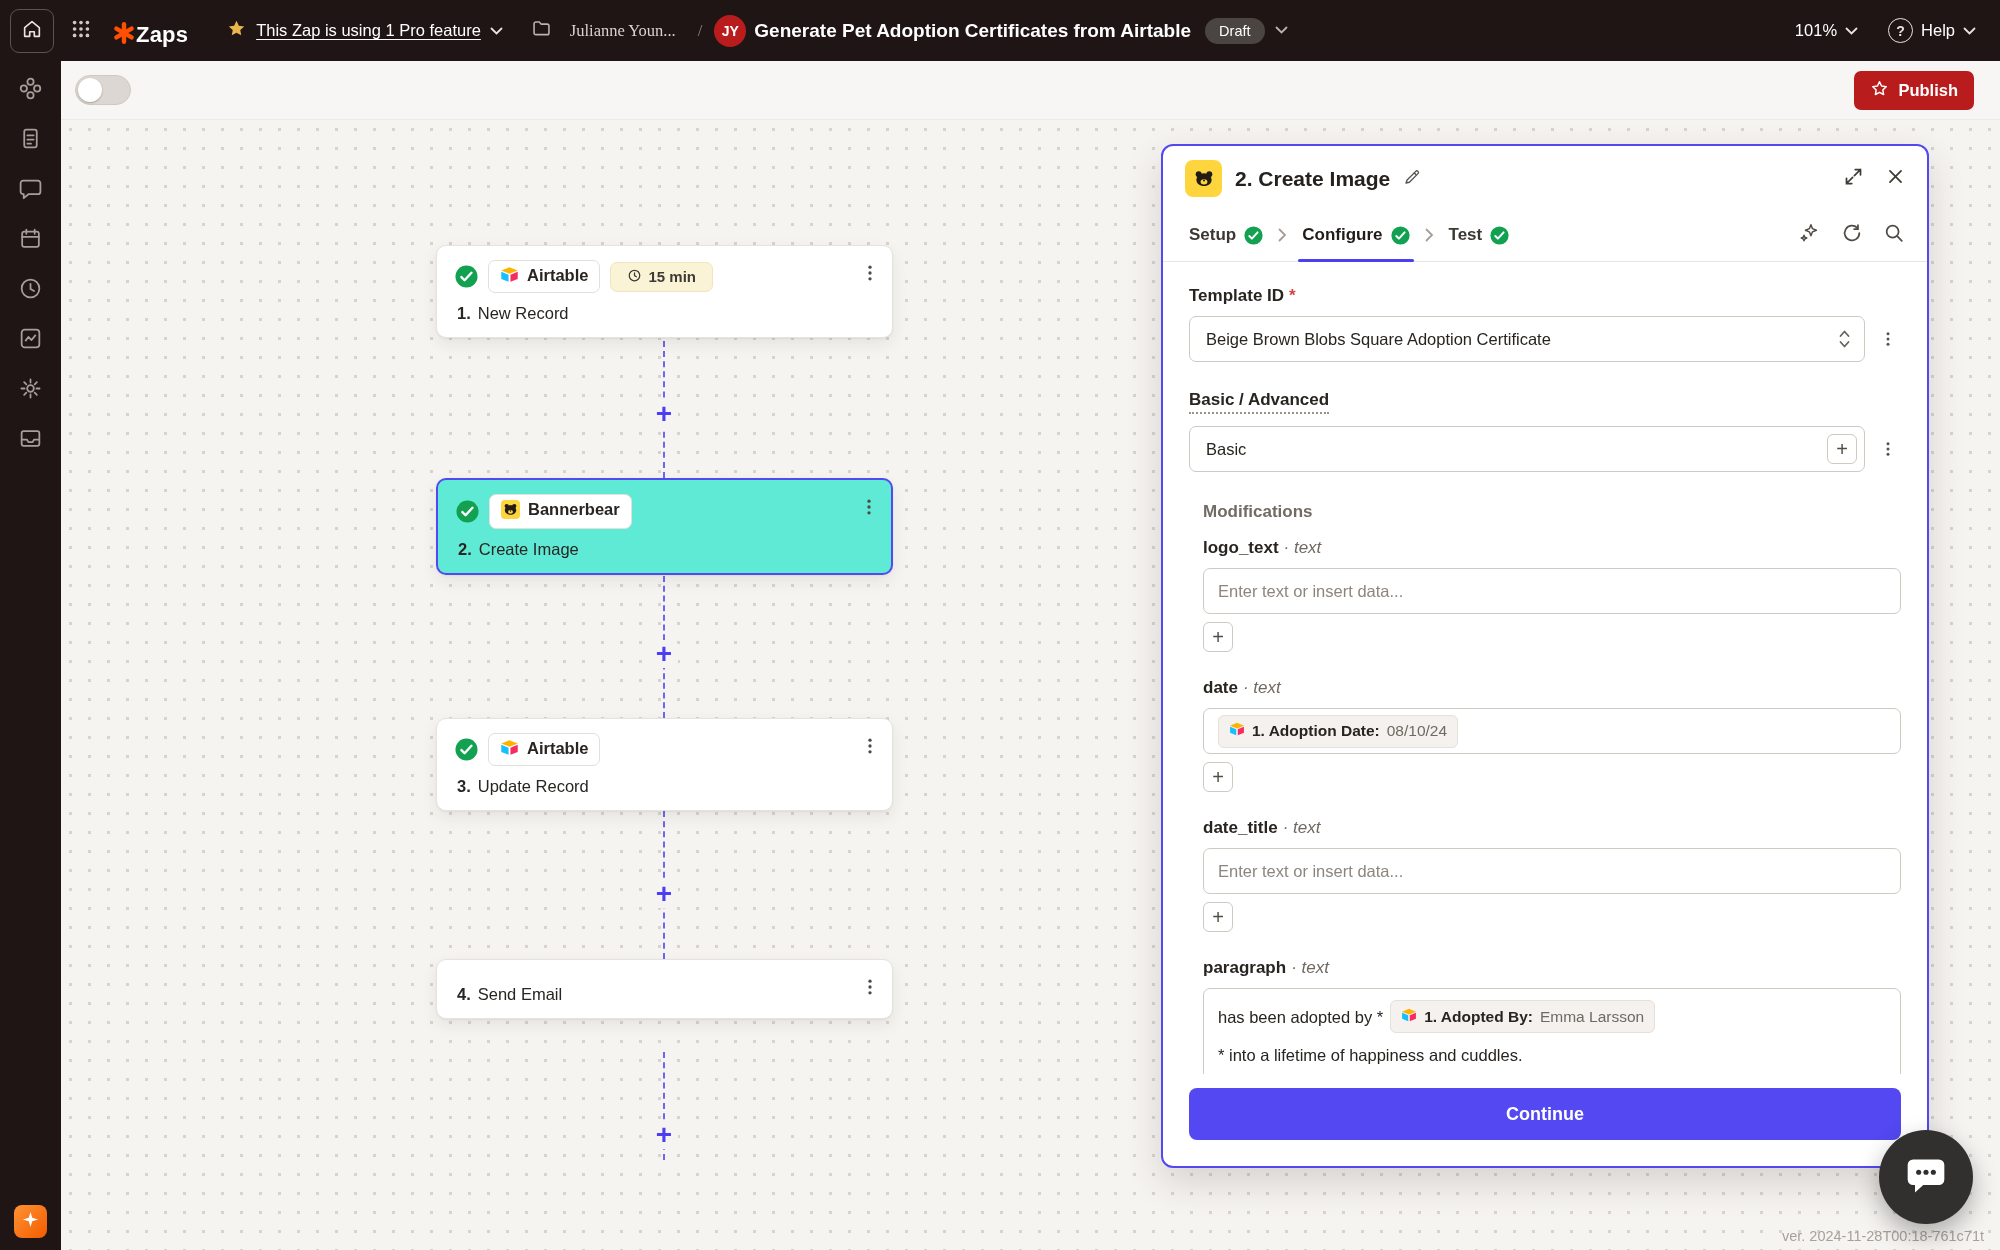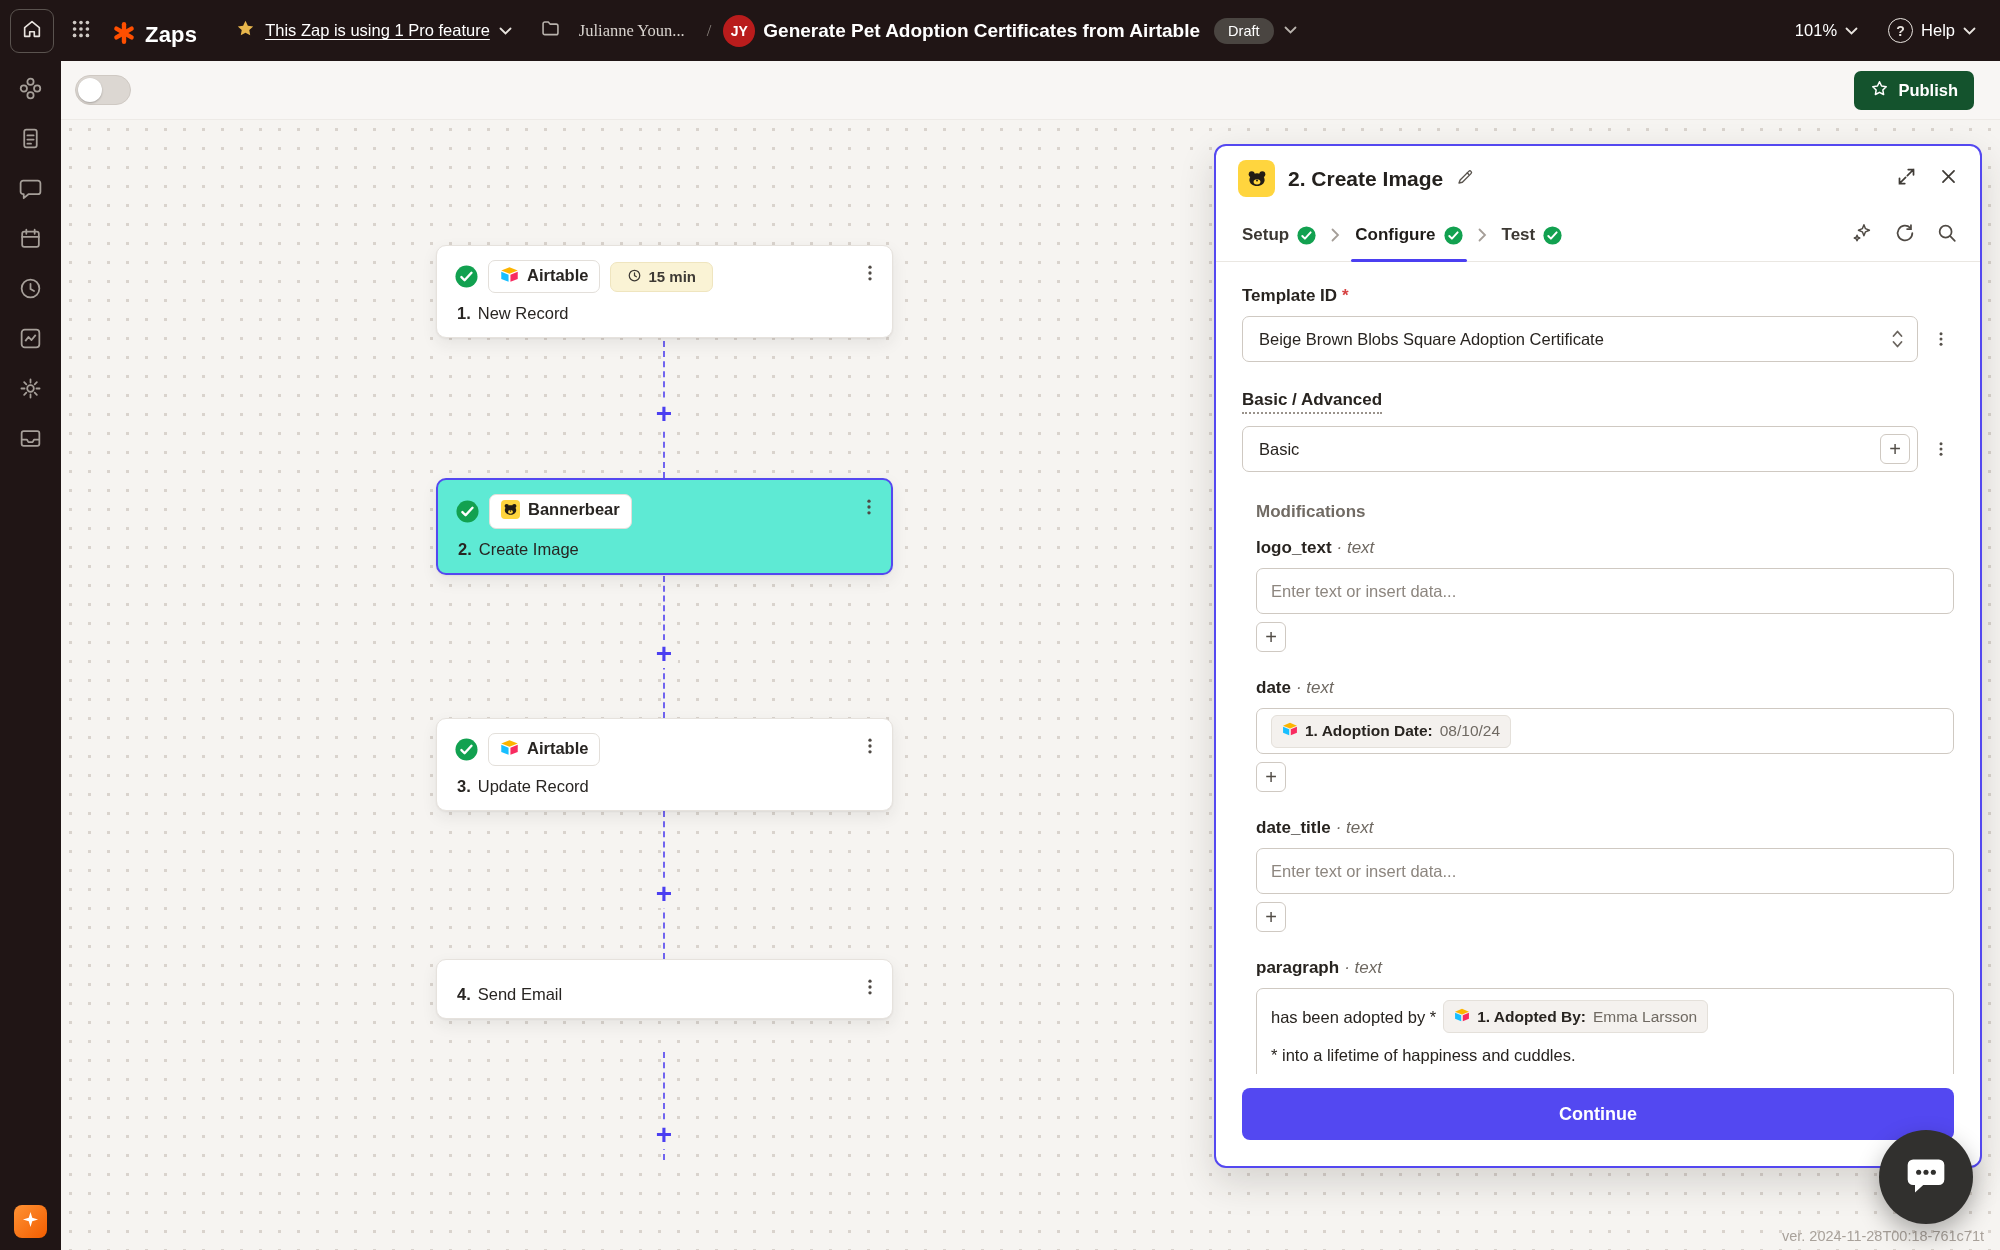--- a/index.html
+++ b/index.html
@@ -6,21 +6,21 @@
   body{width:2000px;height:1250px;position:relative;overflow:hidden;background:#201515;
        font-family:"Liberation Sans","DejaVu Sans",sans-serif;color:#282420;}
   .clickable{cursor:pointer;}
 
   
   .topbar{position:absolute;top:0;left:0;right:0;height:61px;background:#201515;display:flex;
           align-items:center;color:#fff;z-index:30;}
   .home-btn{width:42px;height:42px;margin:0 16px 0 10px;border:1.5px solid #5a534f;border-radius:9px;
             display:flex;align-items:center;justify-content:center;flex:none;}
   .grid-btn{margin-right:20px;display:flex;}
-  .brand{display:flex;align-items:center;gap:9px;margin-right:38px;margin-top:8px;}
+  .brand{display:flex;align-items:center;gap:0;margin-right:38px;margin-top:8px;}
   .brand-name{font-size:22px;font-weight:700;letter-spacing:.2px;}
   .pro{display:flex;align-items:center;gap:9px;margin-right:28px;}
   .pro-label{font-size:16.5px;text-decoration:underline;text-underline-offset:3px;}
   .crumb{display:flex;align-items:center;gap:18px;color:#d8d3ce;font-size:16.5px;font-family:Liberation Serif, serif;}
   .crumb-sep{color:#8d8680;margin:0 4px;}
   .avatar{width:32px;height:32px;border-radius:50%;background:#b91c1c;color:#fff;font-size:14px;
           font-weight:700;display:flex;align-items:center;justify-content:center;margin:4px 8px;flex:none;}
   .zap-title{font-size:19px;font-weight:600;color:#fff;margin-right:14px;white-space:nowrap;}
   .draft{background:#4a4541;color:#fff;font-size:14.5px;padding:5px 14px;border-radius:20px;}
   .draft-chevron{margin-left:10px;display:flex;}
@@ -40,21 +40,21 @@
   .canvas{position:absolute;top:61px;left:61px;right:0;bottom:0;background:#f6f4f1;z-index:0;}
   .canvas-toolbar{position:absolute;top:0;left:0;right:0;height:59px;background:#f8f6f4;
                   border-bottom:1px solid #edeae6;display:flex;align-items:center;justify-content:space-between;
                   padding:0 26px 0 14px;box-sizing:border-box;}
   .dots{position:absolute;top:59px;left:0;right:0;bottom:0;
         background-image:radial-gradient(#d9d3cd 1.6px, transparent 1.6px);background-size:19px 19px;}
   .toggle{width:56px;height:30px;border-radius:16px;background:#dcd7d2;border:1px solid #cfc9c3;
           position:relative;box-sizing:border-box;}
   .knob{position:absolute;left:2px;top:2px;width:24px;height:24px;border-radius:50%;background:#fff;
         box-shadow:0 1px 2px rgba(0,0,0,.25);}
-  .publish-btn{display:flex;align-items:center;gap:9px;background:#14532d;color:#fff;font-size:16.5px;
+  .publish-btn{display:flex;align-items:center;gap:9px;background:#b91c1c;color:#fff;font-size:16.5px;
                font-weight:600;padding:8px 16px;border-radius:7px;border:none;font-family:inherit;}
   .version{position:absolute;right:16px;bottom:6px;color:#a8a19a;font-size:14.5px;z-index:8;}
 
   
   .step-card{position:absolute;left:436px;width:457px;background:#fff;border:1px solid #e6e2dd;border-radius:10px;
              box-shadow:0 1px 2px rgba(44,38,33,.06),0 6px 16px rgba(44,38,33,.08);padding:14px 18px;
              box-sizing:border-box;z-index:5;}
   .step-card.selected{border:2px solid #5448f0;background:#5eead4;}
   .row1{display:flex;align-items:center;gap:10px;}
   .chip{display:flex;gap:8px;border:1px solid #e3dfda;background:#fff;border-radius:7px;padding:5px 11px;}
@@ -63,21 +63,21 @@
          padding:5px 16px;font-size:15px;font-weight:600;color:#3e3a35;}
   .row2{margin-top:11px;font-size:16.5px;color:#282522;display:flex;gap:7px;padding-left:2px;}
   .step-num{font-weight:700;}
   .card-kebab{position:absolute;right:12px;top:16px;display:flex;}
   .check{width:23px;height:23px;flex:none;display:flex;}
   .connector{position:absolute;left:663px;width:0;border-left:2.5px dashed #7064f0;z-index:1;}
   .plus-btn{position:absolute;left:650px;width:28px;height:28px;display:flex;align-items:center;justify-content:center;
             color:#4b3ff1;font-size:28px;font-weight:600;background:#f6f4f1;z-index:2;line-height:1;border-radius:6px;}
 
   
-  .panel{position:absolute;left:1214px;top:144px;width:768px;height:1024px;background:#fff;border:2px solid #5448f0;
+  .panel{position:absolute;left:1161px;top:144px;width:768px;height:1024px;background:#fff;border:2px solid #5448f0;
          border-radius:12px;box-shadow:0 14px 36px rgba(44,38,33,.16);z-index:20;box-sizing:border-box;
          display:flex;flex-direction:column;}
   .panel-header{display:flex;align-items:center;gap:13px;padding:14px 22px 12px;}
   .bb-icon{width:37px;height:37px;border-radius:8px;background:#ffd53e;display:flex;align-items:center;
            justify-content:center;flex:none;}
   .panel-title{font-size:21px;font-weight:700;color:#24211e;}
   .header-actions{margin-left:auto;display:flex;gap:22px;align-items:center;}
   .tabs{display:flex;align-items:center;padding:0 22px;border-bottom:1px solid #eae7e2;height:52px;flex:none;}
   .tab{display:flex;align-items:center;gap:8px;font-size:17px;font-weight:600;color:#3c3833;height:100%;
        position:relative;padding:0 4px;}

